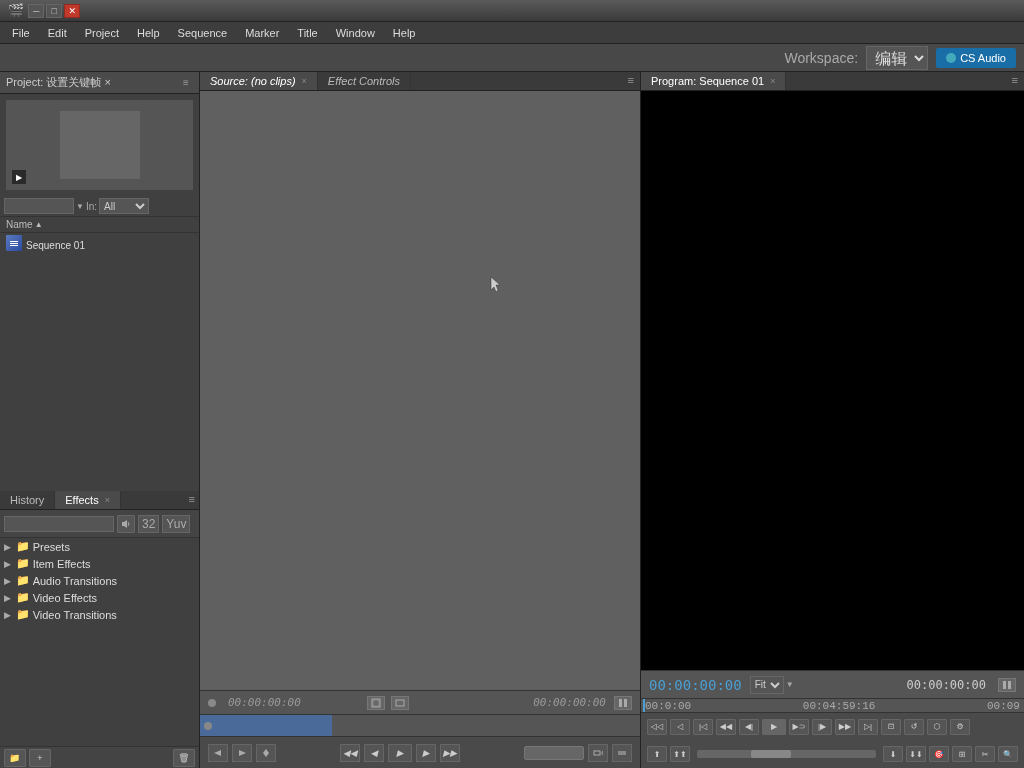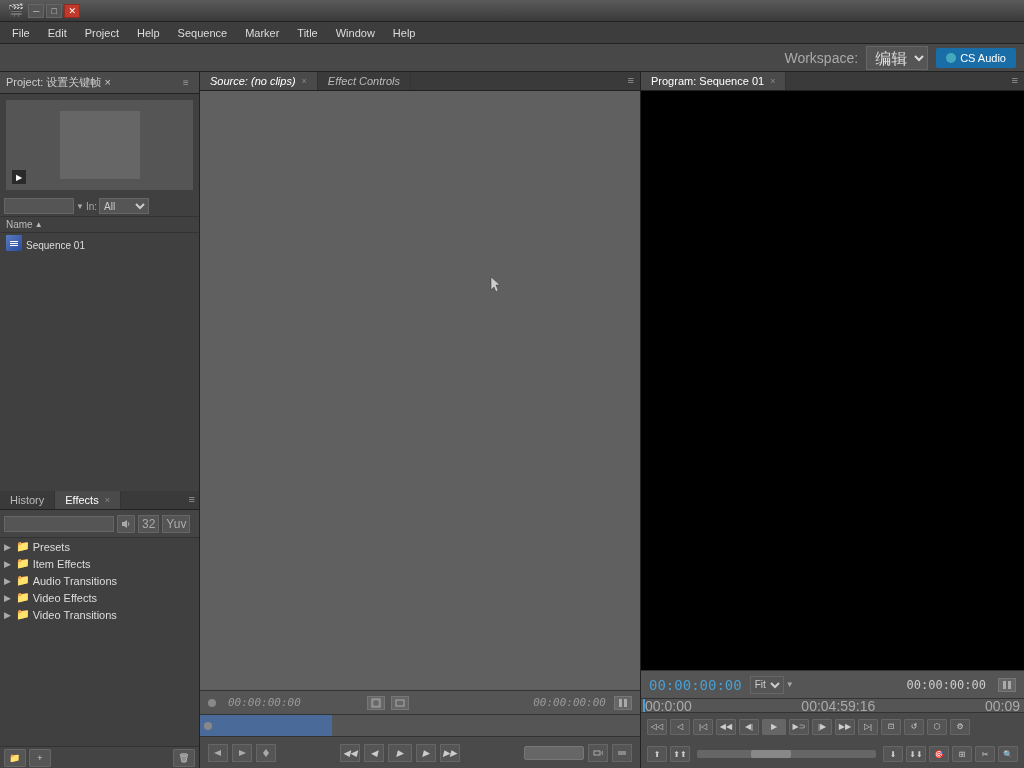--- a/index.html
+++ b/index.html
@@ -371,21 +371,21 @@
         <span style="margin-left:auto; font-family:monospace; font-size:12px; color:#ccc;">00:00:00:00</span>
         <div class="mon-icon" style="margin-left:4px;">
           <svg width="10" height="10" viewBox="0 0 10 10">
               <rect x="1" y="1" width="3" height="8" fill="#aaa"></rect>
               <rect x="6" y="1" width="3" height="8" fill="#aaa"></rect>
             </svg>
         </div>
       </div>
 
       <div style="height:14px; background:#555; border-top:1px solid #333; position:relative; overflow:hidden;">
-        <div style="display:flex; justify-content:space-between; padding:0 4px; font-size:14px; color:#aaa; font-family:Liberation Sans, sans-serif; height:100%; align-items:center;">
+        <div style="display:flex; justify-content:space-between; padding:0 4px; font-size:11px; color:#aaa; font-family:Liberation Mono, monospace; height:100%; align-items:center;">
           <span>00:0:00</span>
           <span>00:04:59:16</span>
           <span>00:09</span>
         </div>
         <div style="position:absolute; left:2px; top:0; width:2px; height:100%; background:#4a9fd4;"></div>
       </div>
 
       <div class="program-controls">
         <div class="prog-ctrl-row">
           <div class="prog-btn">◁◁</div>

